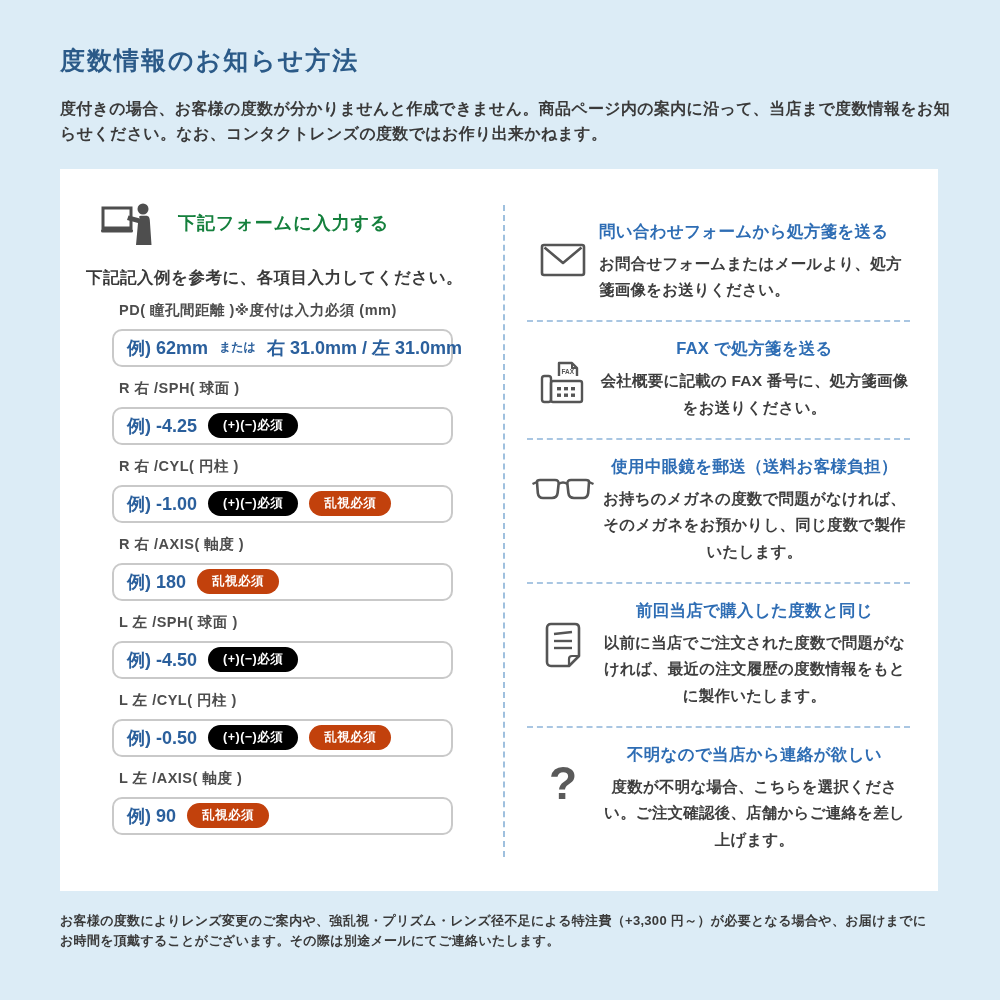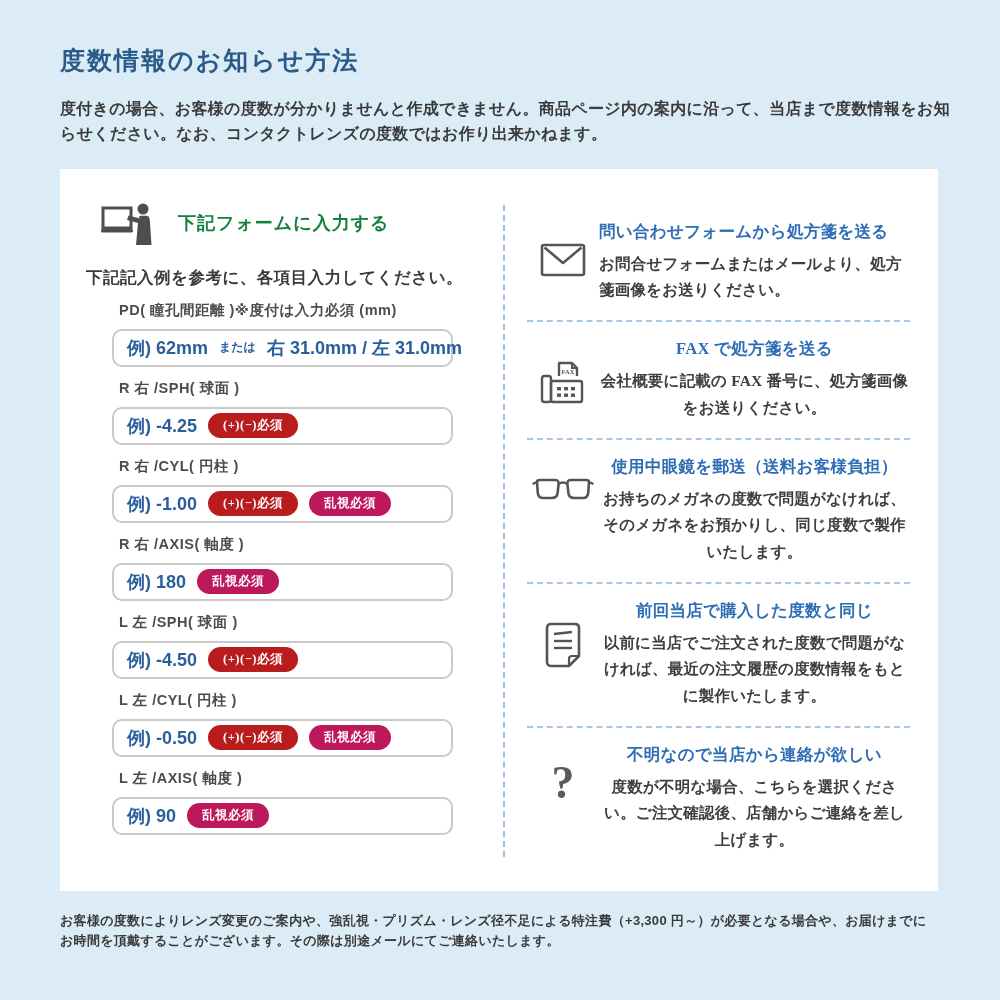--- a/index.html
+++ b/index.html
@@ -37,29 +37,29 @@
     margin-left:26px; width:341px; height:38px; border:2px solid #c9c9c9;
     border-radius:10px; background:#fff; display:flex; align-items:center;
     padding:0 13px; gap:11px;margin-top:9px;
   }
   .example-text { font-size:18px; font-weight:bold; color:#2a5f9c; white-space:nowrap; }
   .example-joiner { font-size:12px; font-weight:bold; color:#2a5f9c; white-space:nowrap; }
   .badge {
     border-radius:999px; color:#ffffff; font-size:12.5px; font-weight:bold;
     padding:4px 15px; white-space:nowrap; letter-spacing:0.5px;
   }
-  .badge-blue { background:#b91c1c;font-family:Liberation Serif, serif; }
-  .badge-orange { background:#be185d; }
+  .badge-blue { background:#000000; }
+  .badge-orange { background:#c2410c; }
 
   .form-note { font-size:16px; font-weight:600; color:#3a3a3a; line-height:1.65; margin:26px 0 0 14px; width:390px; letter-spacing:0.3px; }
 
   
   .right-col {
     flex:1; border-left:2px dashed #9fc0de; margin:10px 0 14px 0;
-    padding:0 28px 0 22px; display:flex; flex-direction:column;font-family:Liberation Serif, serif;
+    padding:0 28px 0 22px; display:flex; flex-direction:column;
   }
   .method-item { display:flex; padding:16px 0 17px 0; }
   .method-item + .method-item { border-top:2px dashed #a9c6e2;text-align:center; }
   .method-icon-box { width:72px; flex:0 0 72px; display:flex; justify-content:center; align-items:flex-start; padding-top:22px; }
   .method-text { flex:1; }
   .method-title { font-size:16.5px; font-weight:bold; color:#2e6db4; margin-bottom:8px; letter-spacing:0.3px; }
   .method-body { font-size:15.5px; font-weight:600; color:#3e3e3e; line-height:1.7; letter-spacing:0.2px; }
 
   .q-glyph { font-size:46px; font-weight:bold; color:#5a5a5a; line-height:1; margin-top:-6px; }
 

